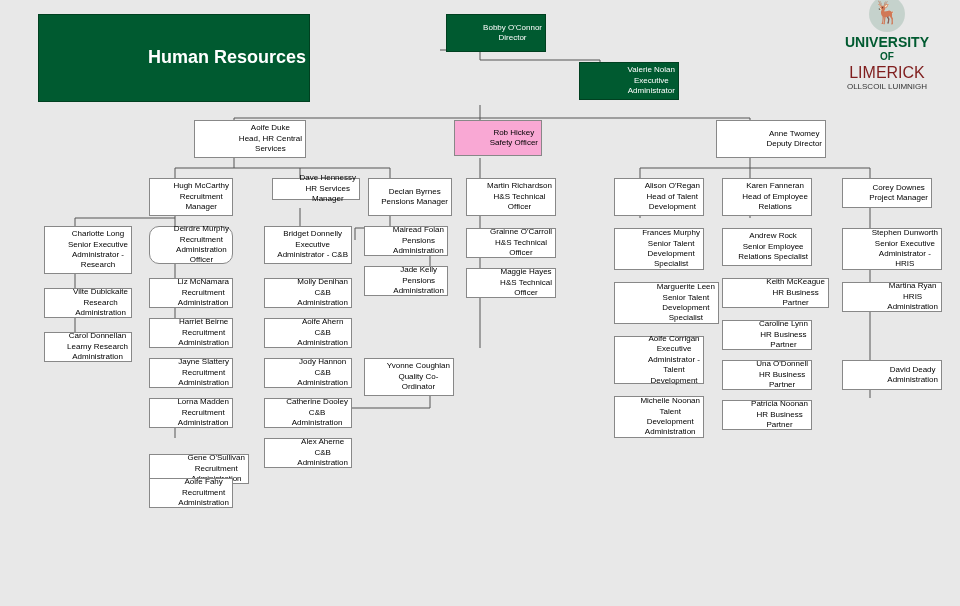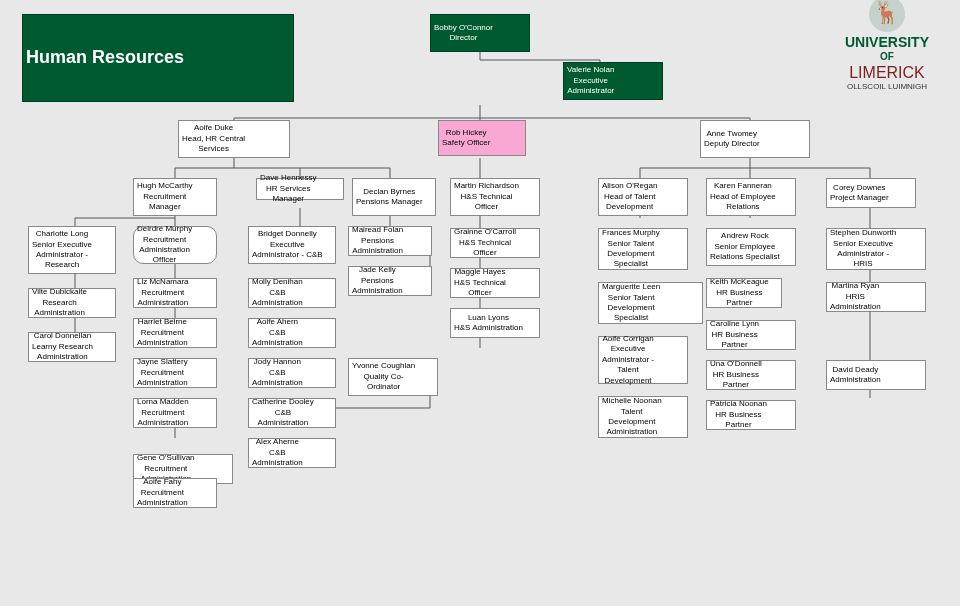--- a/index.html
+++ b/index.html
@@ -53,23 +53,24 @@
     }
 
     
     .node {
       position: absolute;
       background: #fff;
       border: 1px solid #888;
       text-align: center;
       display: flex;
       align-items: center;
-      justify-content: flex-start;
+      justify-content: flex-end;
       padding: 2px 3px;
       line-height: 1.3;
+      margin-left: 16px;
     }
     .node.dark {
       background: #005a30;
       color: #fff;
       border-color: #004020;
     }
     .node span {
       font-size: 8px;
     }
 
@@ -306,23 +307,20 @@
   </div>
 
   <div class="node" style="position:absolute;top:228px;left:450px;width:90px;height:30px;">
     <span style="font-size:8px;text-align:center;">Grainne O'Carroll<br>H&amp;S Technical<br>Officer</span>
   </div>
 
   <div class="node" style="position:absolute;top:268px;left:450px;width:90px;height:30px;">
     <span style="font-size:8px;text-align:center;">Maggie Hayes<br>H&amp;S Technical<br>Officer</span>
   </div>
 
-  <div class="node" style="position:absolute;top:308px;left:450px;width:90px;height:30px;">
-    <span style="font-size:8px;text-align:center;">Luan Lyons<br>H&amp;S Administration</span>
-  </div>
 
   <div class="node" style="position:absolute;top:178px;left:598px;width:90px;height:38px;">
     <span style="font-size:8px;text-align:center;">Alison O'Regan<br>Head of Talent<br>Development</span>
   </div>
 
   <div class="node" style="position:absolute;top:178px;left:706px;width:90px;height:38px;">
     <span style="font-size:8px;text-align:center;">Karen Fanneran<br>Head of Employee<br>Relations</span>
   </div>
 
   <div class="node" style="position:absolute;top:178px;left:826px;width:90px;height:30px;">
@@ -342,21 +340,21 @@
   </div>
 
   <div class="node" style="position:absolute;top:396px;left:598px;width:90px;height:42px;">
     <span style="font-size:8px;text-align:center;">Michelle Noonan<br>Talent<br>Development<br>Administration</span>
   </div>
 
   <div class="node" style="position:absolute;top:228px;left:706px;width:90px;height:38px;">
     <span style="font-size:8px;text-align:center;">Andrew Rock<br>Senior Employee<br>Relations Specialist</span>
   </div>
 
-  <div class="node" style="position:absolute;top:278px;left:706px;width:76px;height:30px;">
+  <div class="node" style="position:absolute;top:278px;left:706px;width:107px;height:30px;">
     <span style="font-size:8px;text-align:center;">Keith McKeague<br>HR Business<br>Partner</span>
   </div>
 
   <div class="node" style="position:absolute;top:320px;left:706px;width:90px;height:30px;">
     <span style="font-size:8px;text-align:center;">Caroline Lynn<br>HR Business<br>Partner</span>
   </div>
 
   <div class="node" style="position:absolute;top:360px;left:706px;width:90px;height:30px;">
     <span style="font-size:8px;text-align:center;">Una O'Donnell<br>HR Business<br>Partner</span>
   </div>

